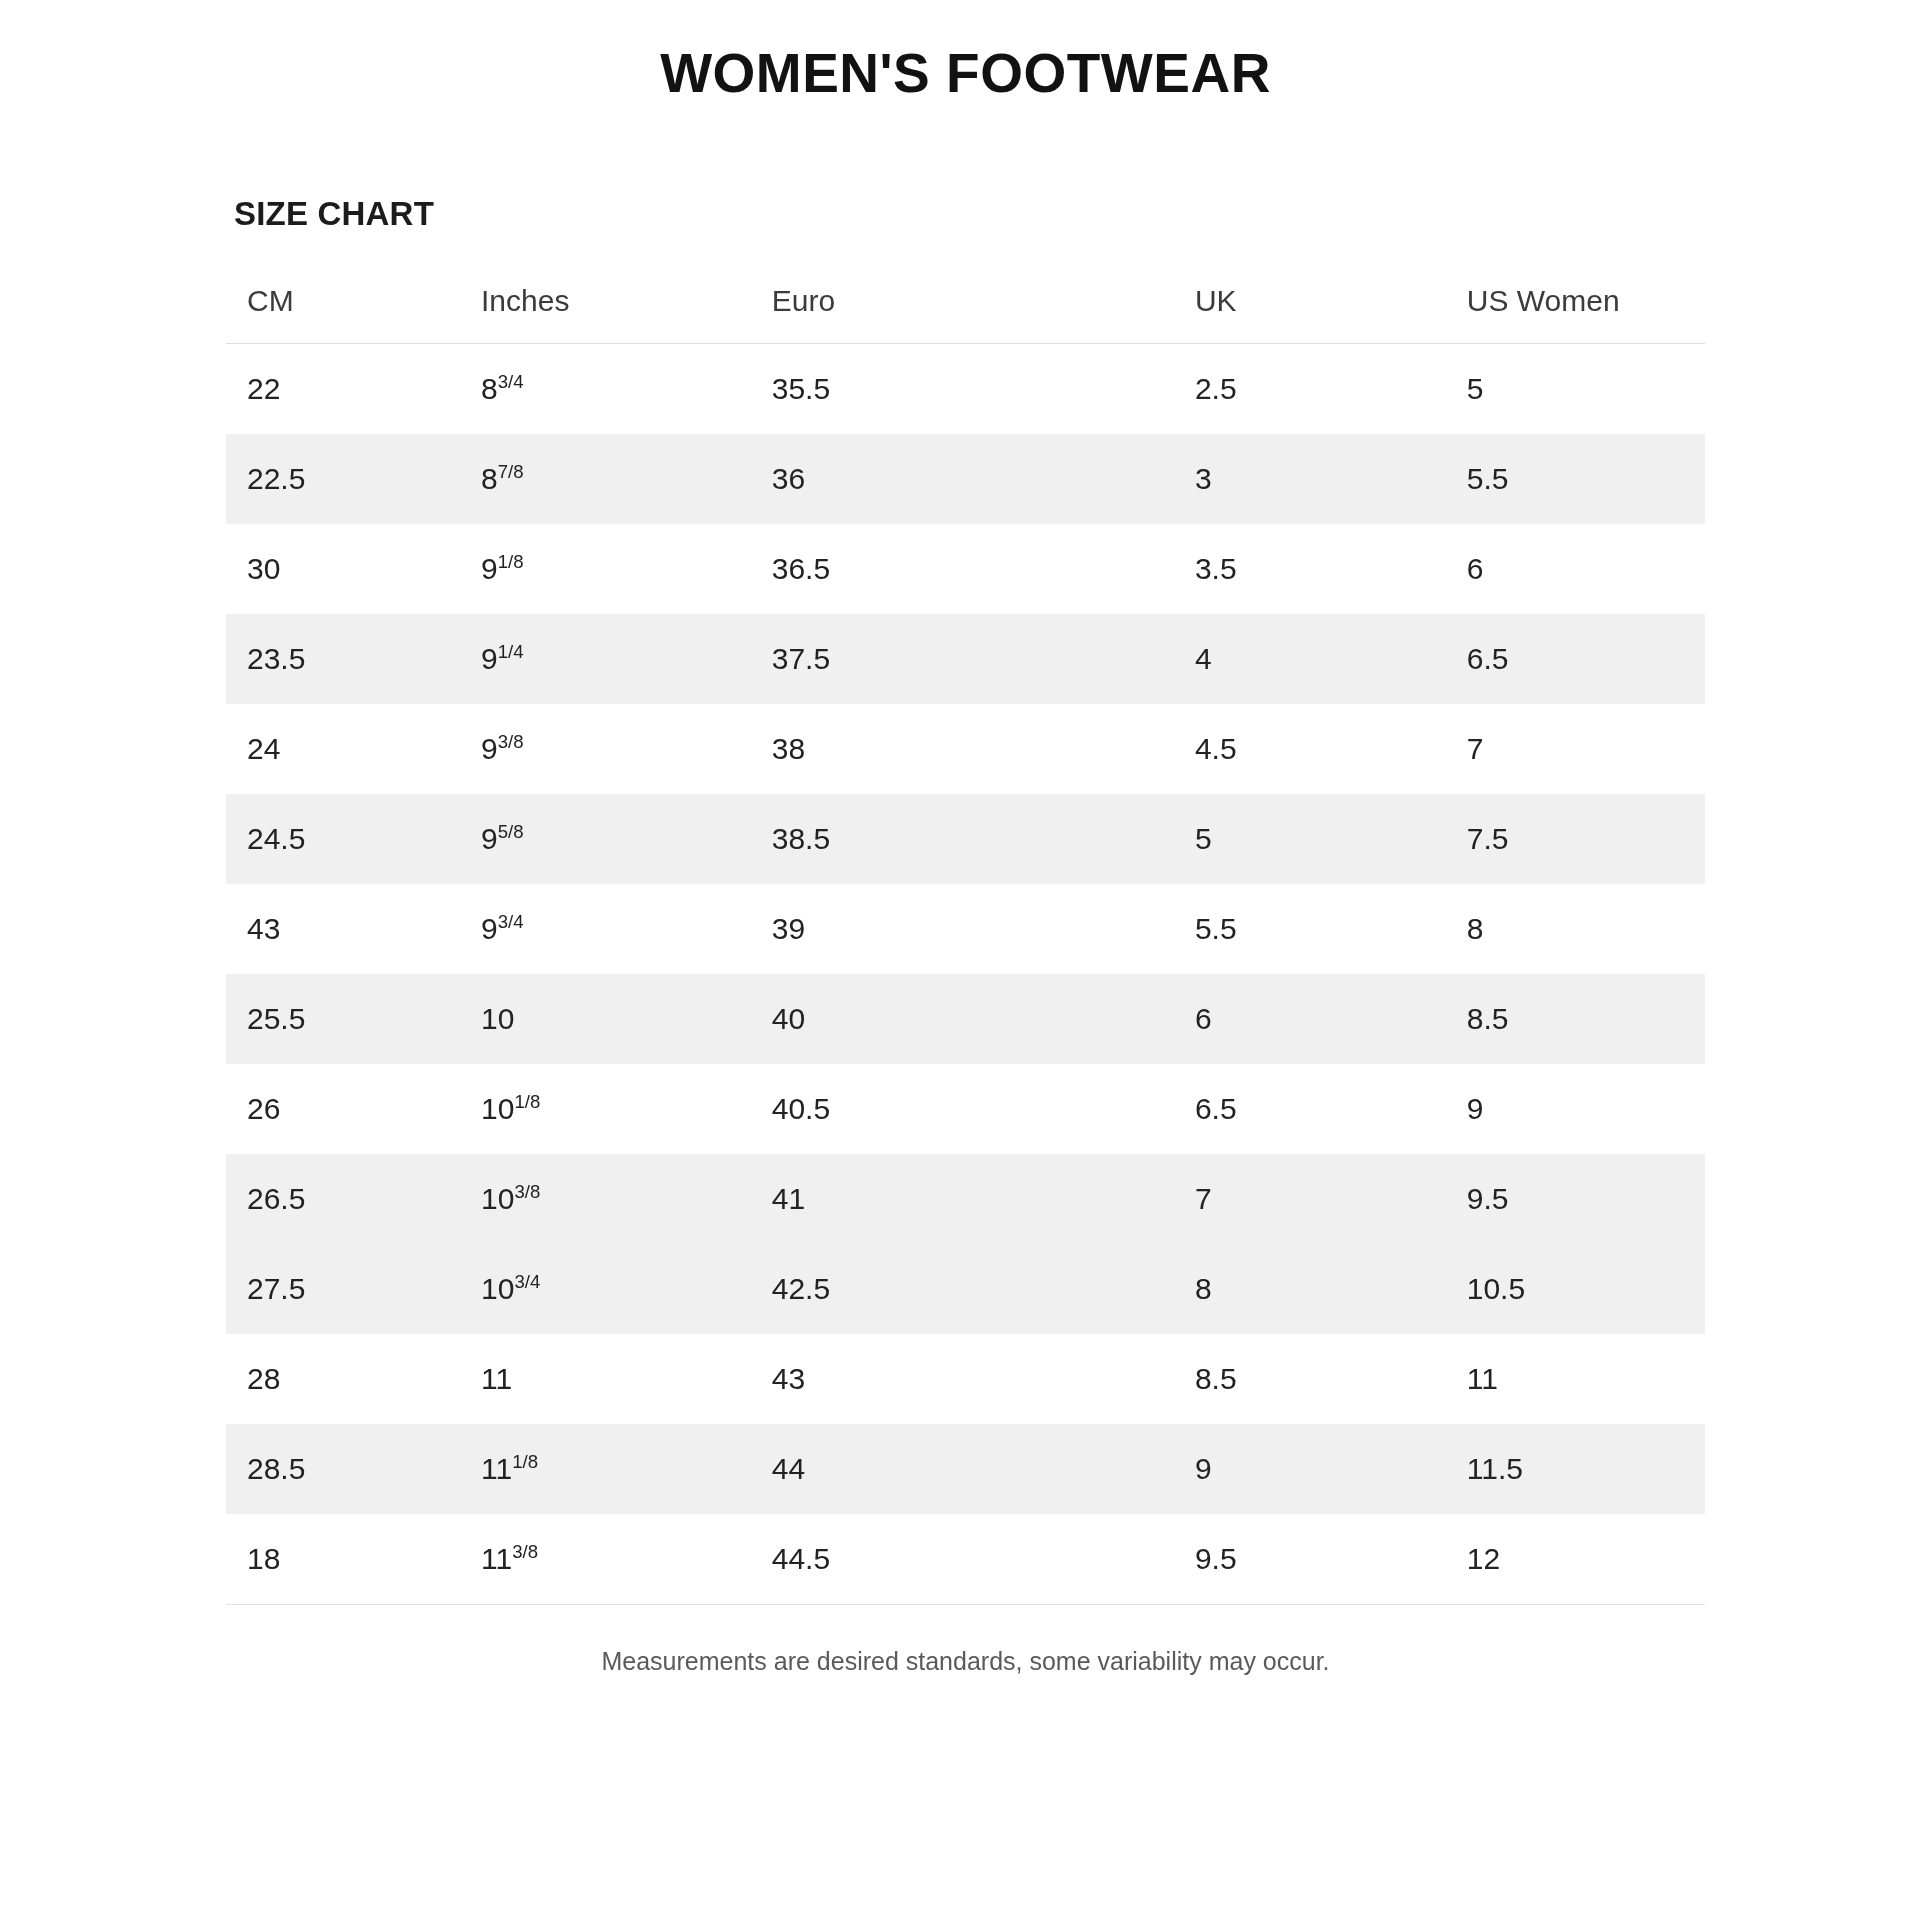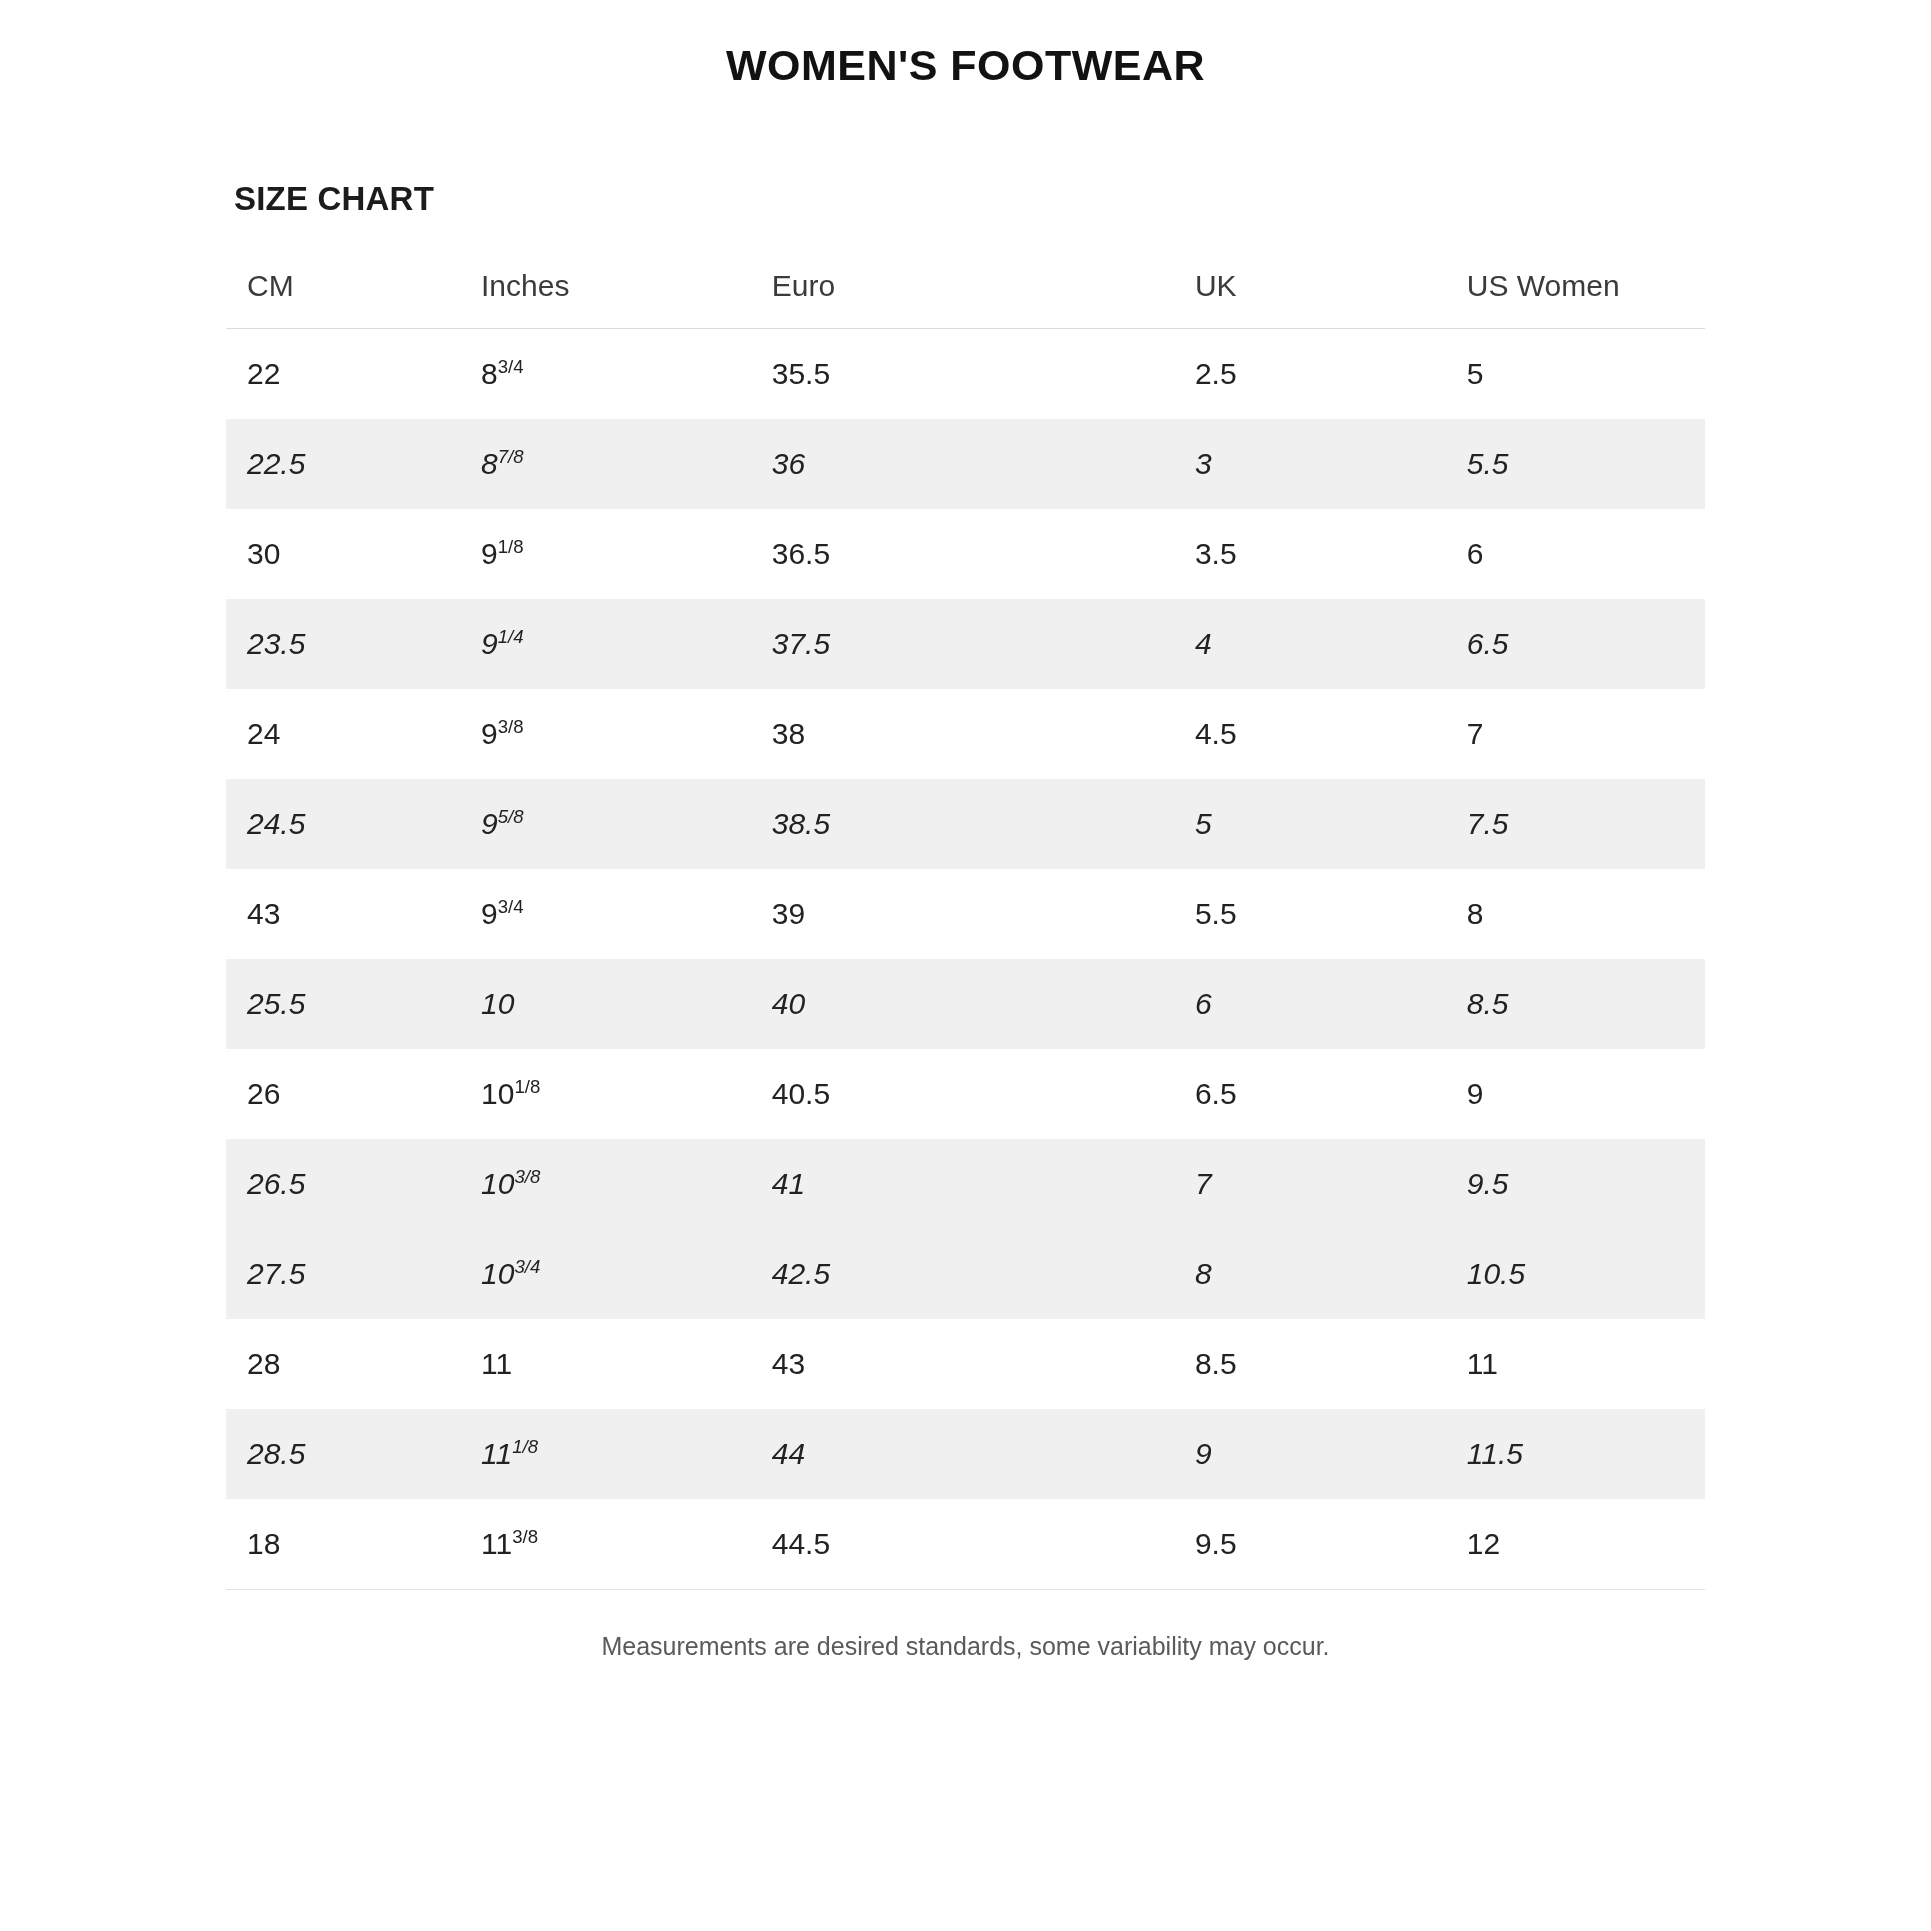--- a/index.html
+++ b/index.html
@@ -16,21 +16,21 @@
   }
   .page {
     width: 1931px;
     height: 1931px;
     box-sizing: border-box;
     padding: 0;
     position: relative;
   }
   .title {
     text-align: center;
-    font-size: 43px;
+    font-size: 55px;
     font-weight: bold;
     letter-spacing: 0.5px;
     color: #121212;
     margin: 0;
     padding-top: 41px;
   }
   .section-label {
     font-size: 33px;
     font-weight: bold;
     color: #1c1c1c;
@@ -59,21 +59,20 @@
   table.size-table td {
     text-align: left;
     font-size: 30px;
     font-weight: normal;
     color: #222222;
     padding: 28px 0 28px 21px;
     vertical-align: middle;
   }
   table.size-table tbody tr.alt td {
     background: #f0f0f0;
-    font-style: italic;
   }
   table.size-table tbody tr:last-child td {
     border-bottom: none;
   }
   .col-cm    { width: 17%; }
   .col-in    { width: 21.5%; }
   .col-euro  { width: 32%; }
   .col-uk    { width: 20%; }
   .col-us    { width: 19%; }
   sup.frac {

